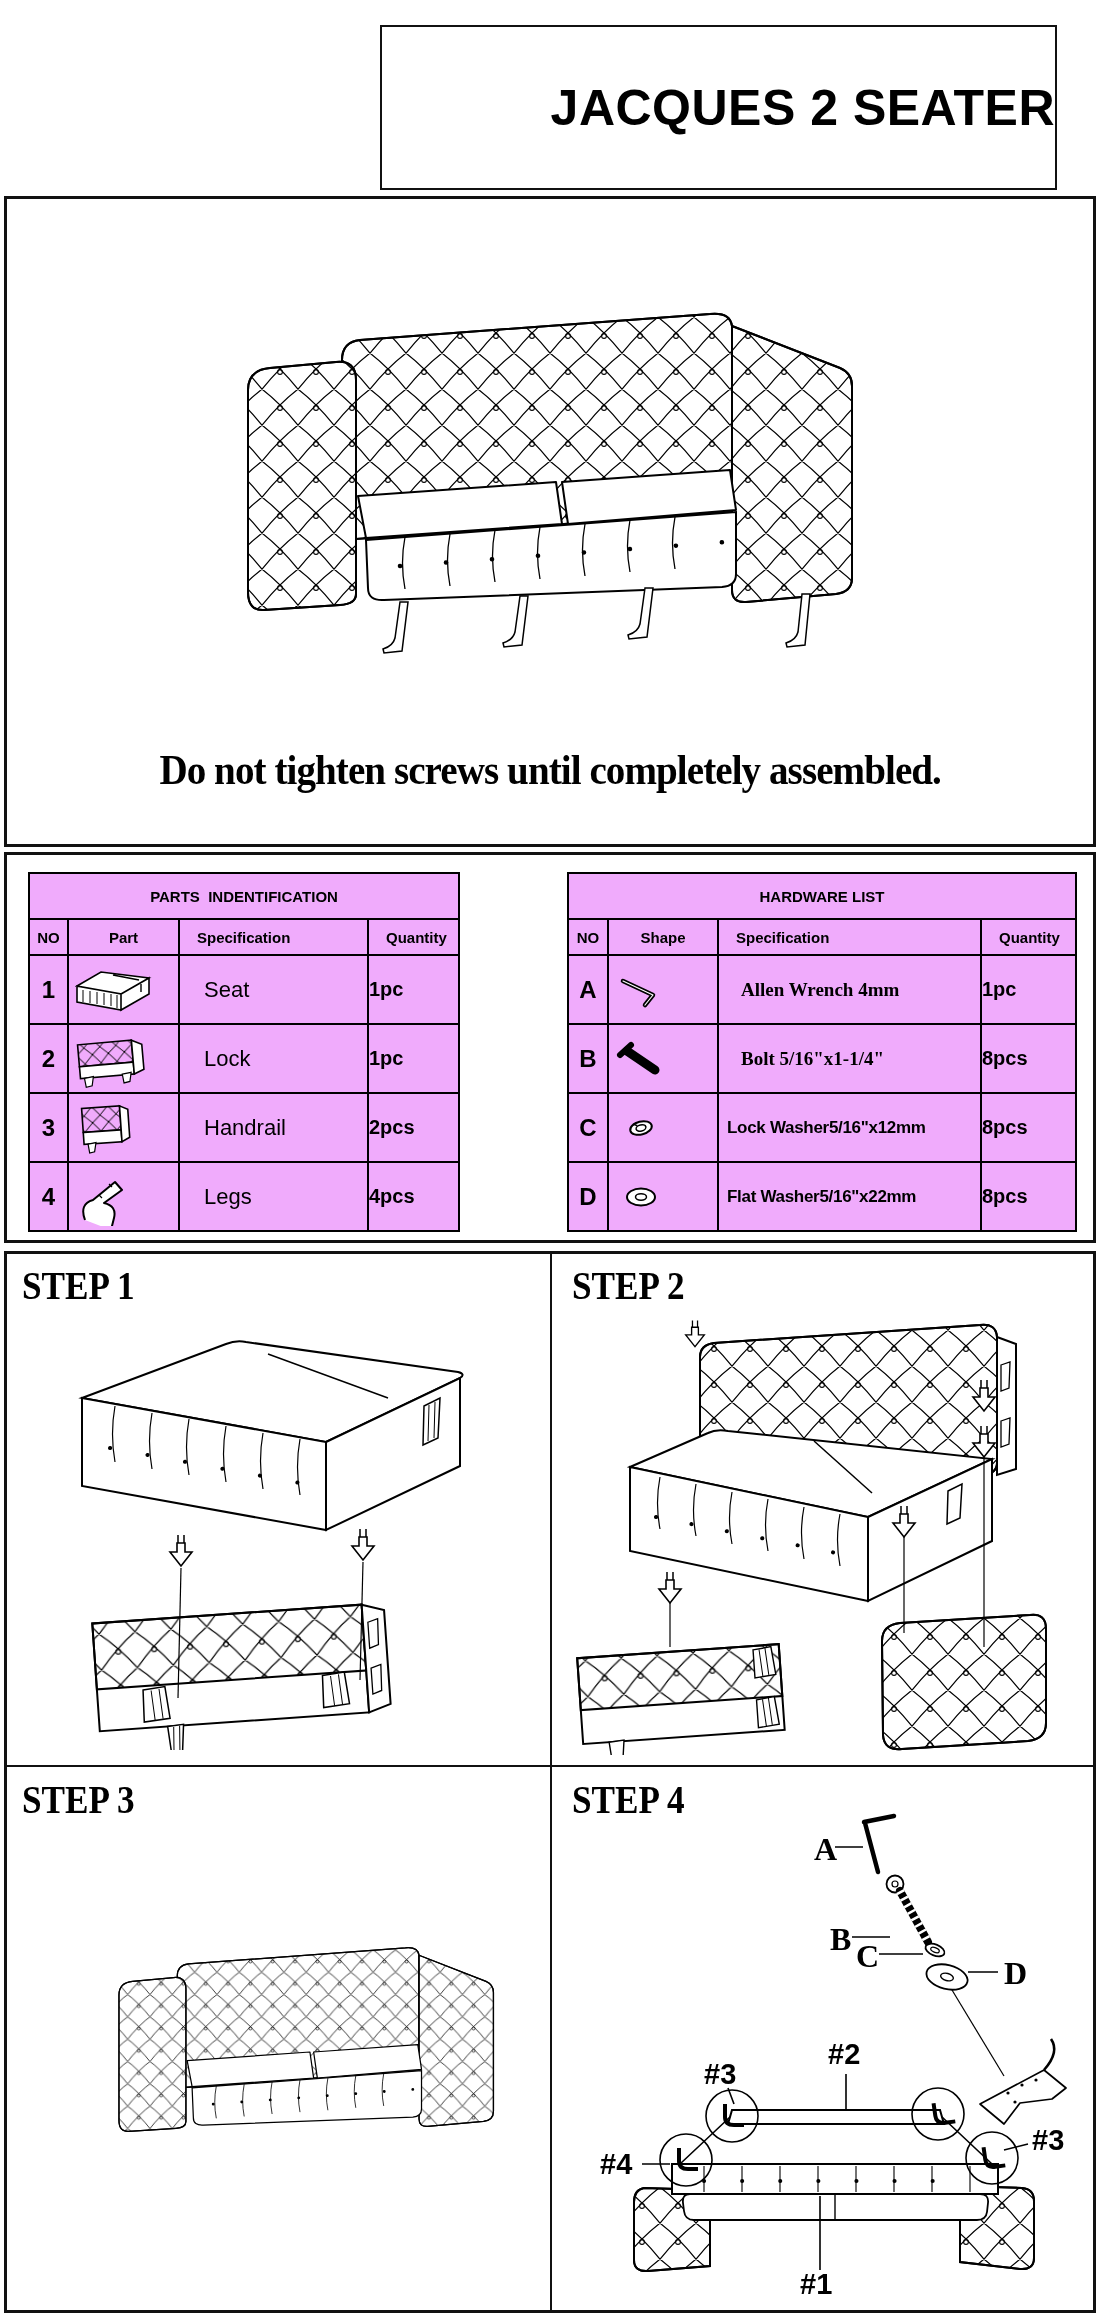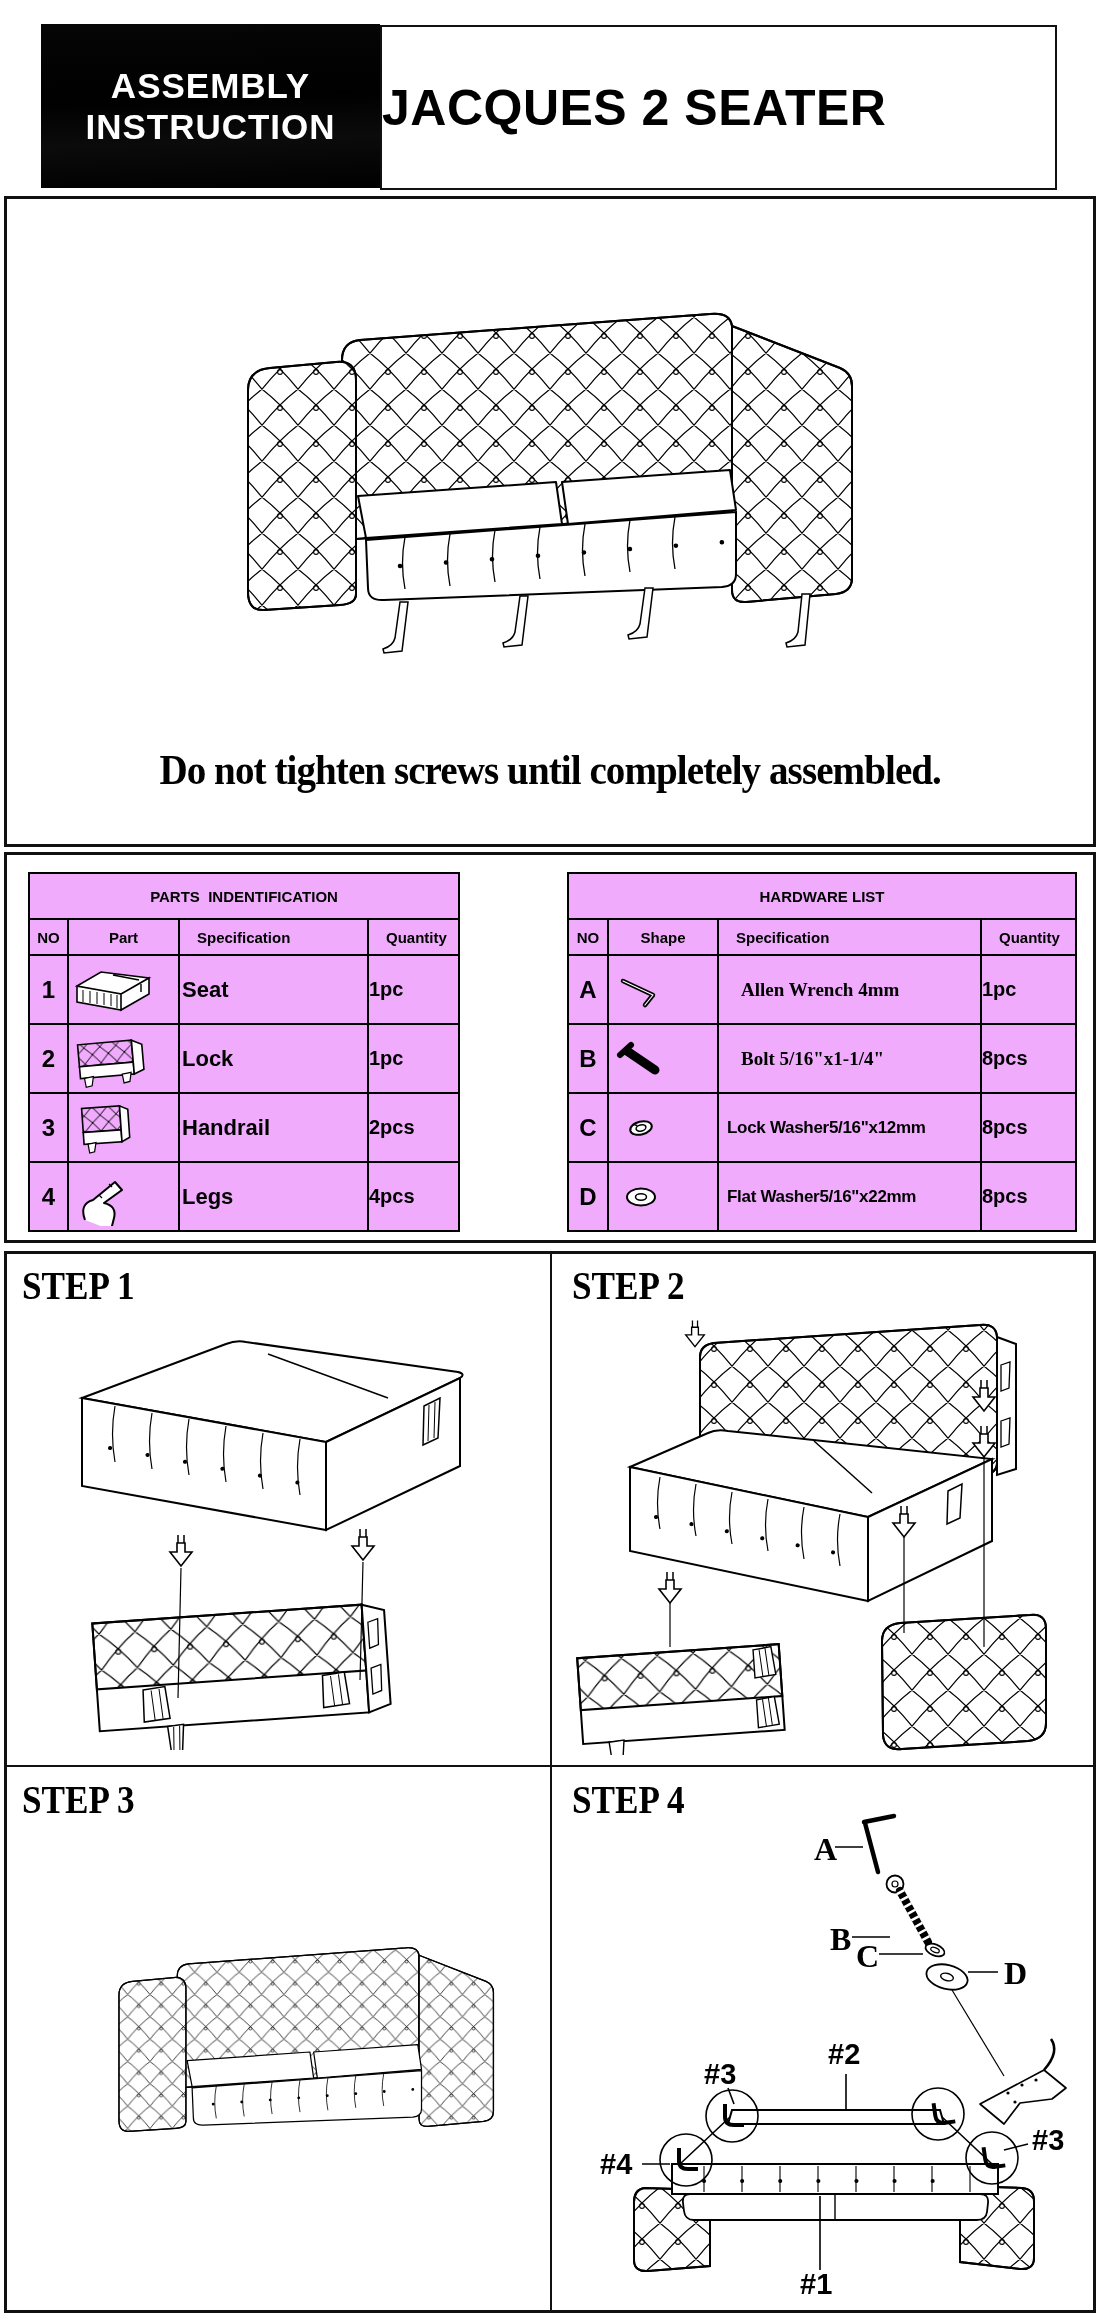--- a/index.html
+++ b/index.html
@@ -4,21 +4,21 @@
 <style>
   html,body{margin:0;padding:0;background:#f2f2f2;}
   .page{position:relative;width:1100px;height:2320px;background:#fff;overflow:hidden;
         font-family:"Liberation Sans",sans-serif;color:#000;}
   .abs{position:absolute;}
   
   .badge{left:41px;top:24px;width:339px;height:164px;background:linear-gradient(178deg,#060606 0%,#000 45%,#0b0b0b 70%,#000 100%);
          color:#fff;text-align:center;display:flex;flex-direction:column;justify-content:center;}
   .badge div{font-weight:700;font-size:35px;line-height:1.18;letter-spacing:1px;}
   .titlebox{left:380px;top:25px;width:673px;height:161px;border:2px solid #111;background:#fff;
-            display:flex;align-items:center;justify-content:flex-start;}
+            display:flex;align-items:center;justify-content:flex-end;}
   .titlebox div{font-weight:700;font-size:50px;letter-spacing:0.5px;}
   
   .frame{border:3px solid #111;background:#fff;}
   .hero{left:4px;top:196px;width:1086px;height:645px;}
   .tablesbox{left:4px;top:852px;width:1086px;height:385px;}
   .stepsbox{left:4px;top:1251px;width:1086px;height:1056px;}
   .vline{position:absolute;left:543px;top:0;bottom:0;width:2px;background:#111;}
   .hline{position:absolute;left:0;right:0;top:511px;height:2px;background:#111;}
   .warning{left:0;top:746px;width:1100px;text-align:center;}
   .warning span{display:inline-block;font-family:"Liberation Serif",serif;font-weight:700;font-size:42px;
@@ -26,21 +26,21 @@
   
   table{position:absolute;border-collapse:collapse;table-layout:fixed;background:#f0abfc;}
   td{border:2px solid #000;vertical-align:middle;padding:0;overflow:hidden;}
   .ptable{left:28px;top:872px;width:430px;}
   .htable{left:567px;top:872px;width:508px;}
   .tbl-title td{height:44px;text-align:center;font-weight:700;font-size:15px;white-space:pre;}
   .tbl-head td{height:34px;font-weight:700;font-size:15px;}
   .tbl-row td{height:67px;}
   .c{text-align:center;}
   .no-cell{font-weight:700;font-size:24px;text-align:center;}
-  .spec-cell{font-weight:700;font-size:22px;padding-left:2px;}
+  .spec-cell{font-weight:400;font-size:22px;padding-left:24px;}
   .serifspec{font-family:"Liberation Serif",serif;font-weight:700;font-size:19px;padding-left:22px;}
   .sansspec{font-weight:700;font-size:17px;letter-spacing:-0.3px;padding-left:8px;}
   .qty-cell{font-weight:700;font-size:20px;}
   .headpad{padding-left:17px;}
   .icon-cell{text-align:center;}
   
   .steplabel{font-family:"Liberation Serif",serif;font-weight:700;font-size:40px;
              transform:scaleX(.88);transform-origin:left top;letter-spacing:0;}
   .s1{left:22px;top:1262px;} .s2{left:572px;top:1262px;}
   .s3{left:22px;top:1776px;} .s4{left:572px;top:1776px;}
@@ -78,24 +78,20 @@
         <path d="M58,108 Q58,88 80,86 L146,80 Q166,78 166,98 L166,312 Q166,322 150,323 L74,328 Q58,329 58,310 Z" fill="url(#tuft)" stroke="#000" stroke-width="2"></path>
         <path d="M168,214 L366,200 L372,242 L176,256 Z" fill="#fff" stroke="#000" stroke-width="2" stroke-linejoin="round"></path>
         <path d="M372,200 L540,188 L546,228 L378,242 Z" fill="#fff" stroke="#000" stroke-width="2" stroke-linejoin="round"></path>
         <path d="M176,258 L546,230 L546,292 Q546,304 532,305 L194,318 Q178,319 178,306 Z" fill="#fff" stroke="#000" stroke-width="2"></path>
         <path d="M215,255 q-5,26 0,52 M260,252 q-5,26 0,52 M305,248 q-5,26 0,52 M350,245 q-5,26 0,52 M395,242 q-5,26 0,52 M440,238 q-5,26 0,52 M485,235 q-5,26 0,52" fill="none" stroke="#000" stroke-width="1.3"></path>
         <path d="M210,284 L536,260" stroke="#000" stroke-width="4.5" stroke-linecap="round" stroke-dasharray="0.1 46" fill="none"></path>
       </g>
     </defs>
   </svg>
 
-  <div class="abs badge">
-    <div>ASSEMBLY</div>
-    <div>INSTRUCTION</div>
-  </div>
   <div class="abs titlebox">
     <div>JACQUES 2 SEATER</div>
   </div>
 
   <div class="abs frame hero"></div>
   <svg class="abs" style="left:190px;top:282px" width="690" height="380" viewBox="0 0 690 380">
     <use href="#sofaBody"></use>
     <g fill="#fff" stroke="#000" stroke-width="1.5">
       <path d="M210,320 l-5,36 q-2,8 -12,11 l1,4 18,-2 6,-49 z"></path>
       <path d="M330,314 l-5,36 q-2,8 -12,11 l1,4 18,-2 6,-49 z"></path>

